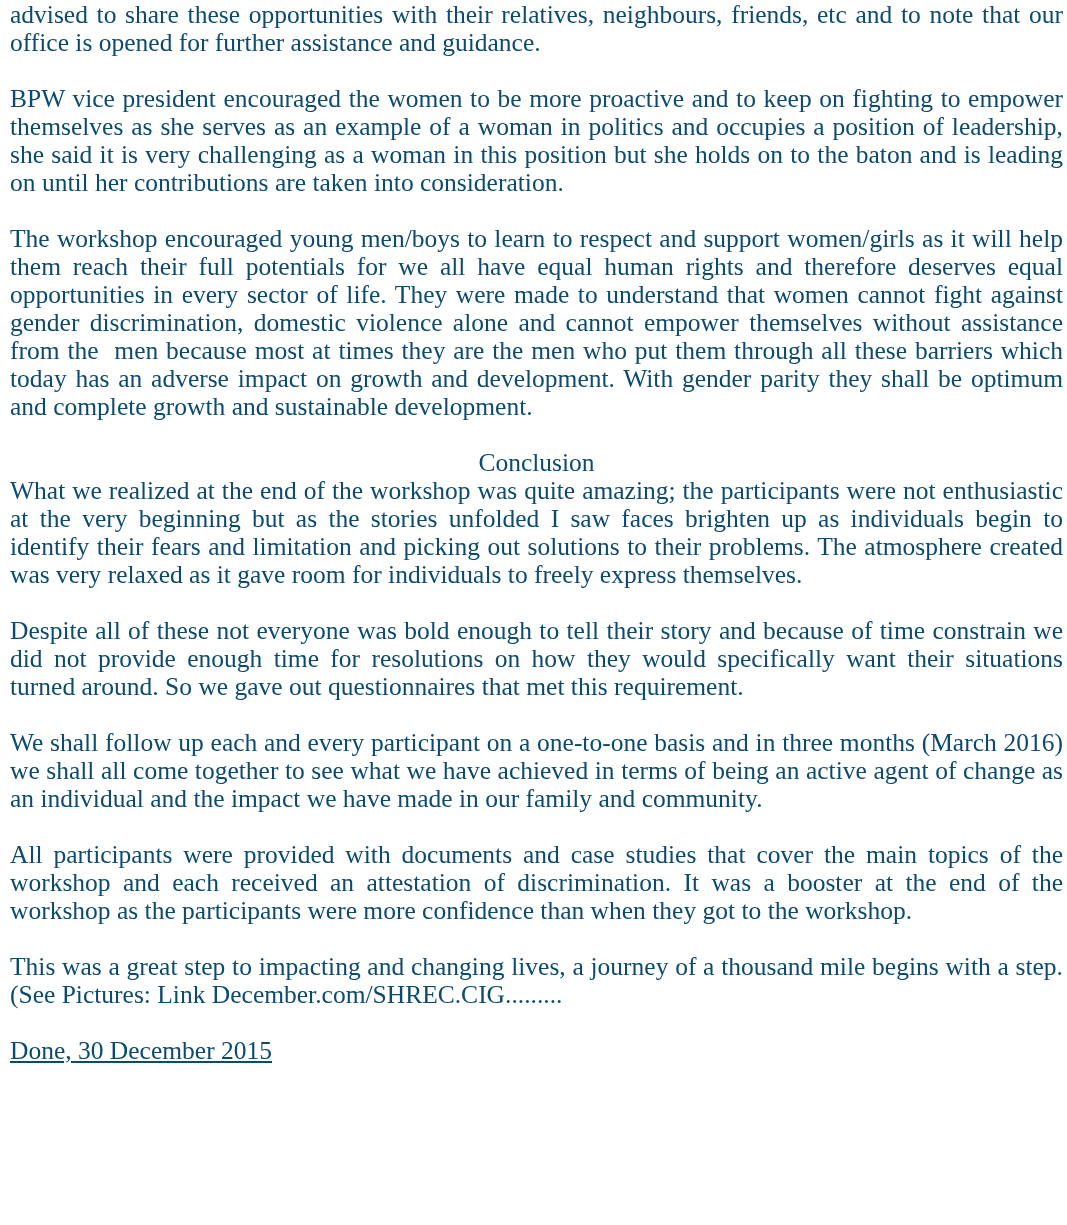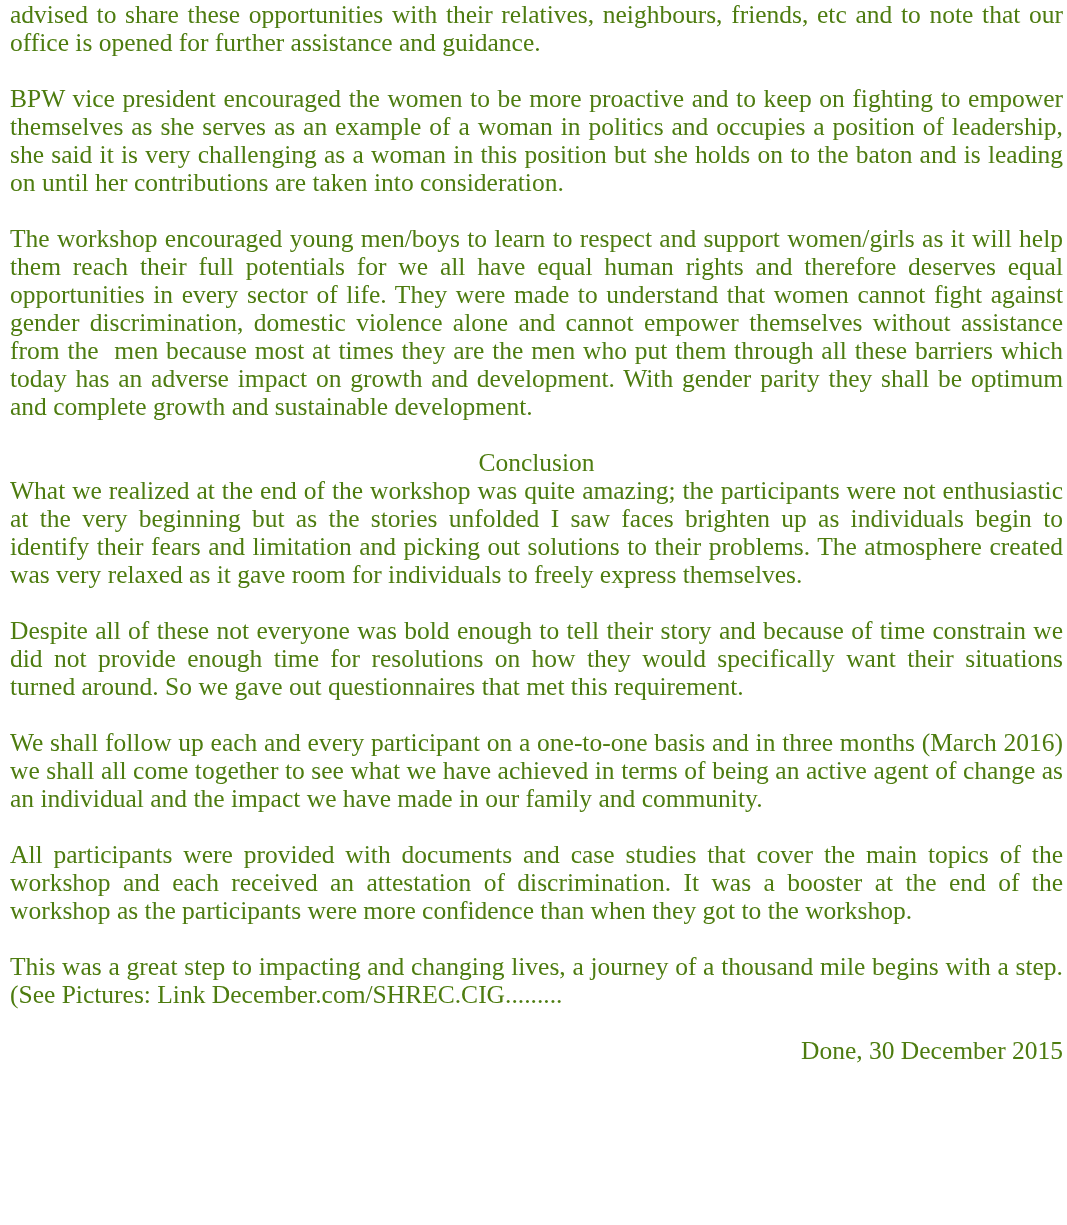--- a/index.html
+++ b/index.html
@@ -17,36 +17,37 @@
     height: 1225px;
     background: #ffffff;
     box-sizing: border-box;
   }
   .content {
     box-sizing: border-box;
     padding: 1px 4px 0 10px;
     font-family: "Liberation Serif", "DejaVu Serif", serif;
     font-size: 25.5px;
     line-height: 28px;
-    color: #4d7c0f;
+    color: #0c4a6e;
   }
   .block {
     margin: 0 0 28px 0;
     padding: 0;
   }
   .kind-body {
     text-align: justify;
   }
   .kind-heading {
     margin-bottom: 0;
     text-align: center;
   }
   .kind-signature {
     margin-bottom: 0;
-    text-align: right;
+    text-align: left;
+    text-decoration: underline;
   }
 </style>
 </head>
 <body>
 
 <div class="page">
   <div class="content" id="document-content">
       <p class="block kind-body">advised to share these opportunities with their relatives, neighbours, friends, etc and to note that our office is opened for further assistance and guidance.</p>
       <p class="block kind-body">BPW vice president encouraged the women to be more proactive and to keep on fighting to empower themselves as she serves as an example of a woman in politics and occupies a position of leadership, she said it is very challenging as a woman in this position but she holds on to the baton and is leading on until her contributions are taken into consideration.</p>
       <p class="block kind-body">The workshop encouraged young men/boys to learn to respect and support women/girls as it will help them reach their full potentials for we all have equal human rights and therefore deserves equal opportunities in every sector of life. They were made to understand that women cannot fight against gender discrimination, domestic violence alone and cannot empower themselves without assistance from the&nbsp; men because most at times they are the men who put them through all these barriers which today has an adverse impact on growth and development. With gender parity they shall be optimum and complete growth and sustainable development.</p>

